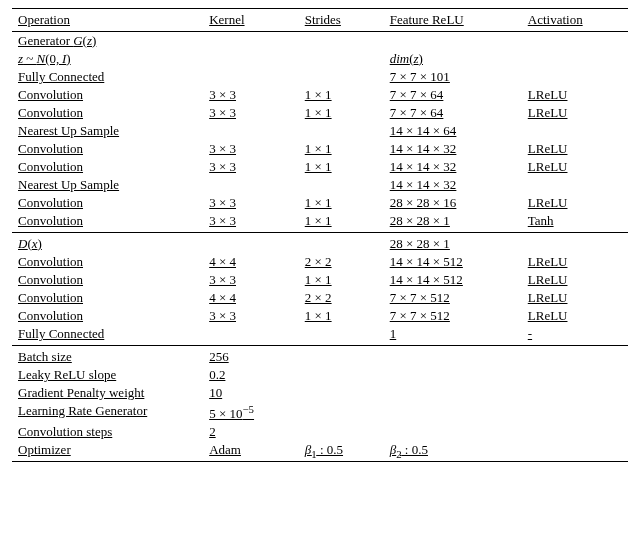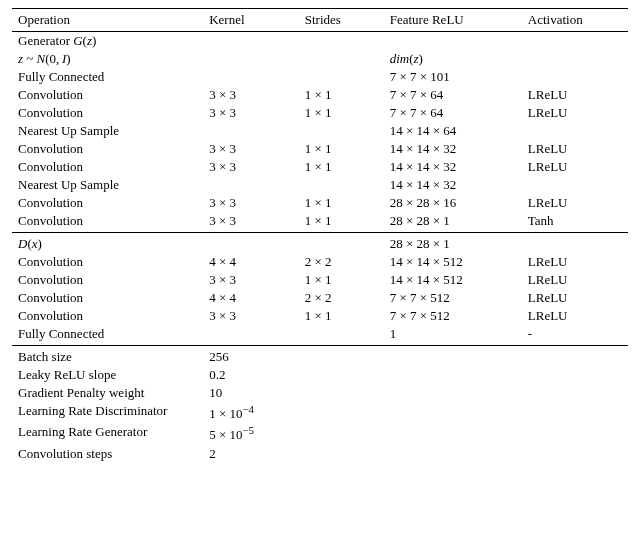--- a/index.html
+++ b/index.html
@@ -8,20 +8,21 @@
       font-family: "Times New Roman", Times, serif;
       font-size: 13px;
       color: #000;
       width: 640px;
       min-height: 544px;
       padding: 8px 12px;
     }
     table {
       width: 100%;
       border-collapse: collapse;
+      text-decoration: underline;
     }
     th, td {
       text-align: left;
       padding: 1px 6px;
       vertical-align: top;
     }
     th {
       font-weight: normal;
       border-top: 1.5px solid #000;
       border-bottom: 1px solid #000;
@@ -196,34 +197,34 @@
       <td></td>
     </tr>
     <tr>
       <td>Gradient Penalty weight</td>
       <td>10</td>
       <td></td>
       <td></td>
       <td></td>
     </tr>
     <tr>
-      <td>Learning Rate Discriminator</td>
-      <td>1 × 10<sup>−4</sup></td>
-      <td></td>
-      <td></td>
-      <td></td>
-    </tr>
-    <tr>
       <td>Learning Rate Generator</td>
       <td>5 × 10<sup>−5</sup></td>
       <td></td>
       <td></td>
       <td></td>
     </tr>
     <tr>
       <td>Convolution steps</td>
       <td>2</td>
       <td></td>
       <td></td>
       <td></td>
     </tr>
+    <tr class="final-border">
+      <td>Optimizer</td>
+      <td>Adam</td>
+      <td><span class="italic">β</span><sub>1</sub> : 0.5</td>
+      <td><span class="italic">β</span><sub>2</sub> : 0.5</td>
+      <td></td>
+    </tr>
   </tbody>
 </table>
 
 </body></html>

